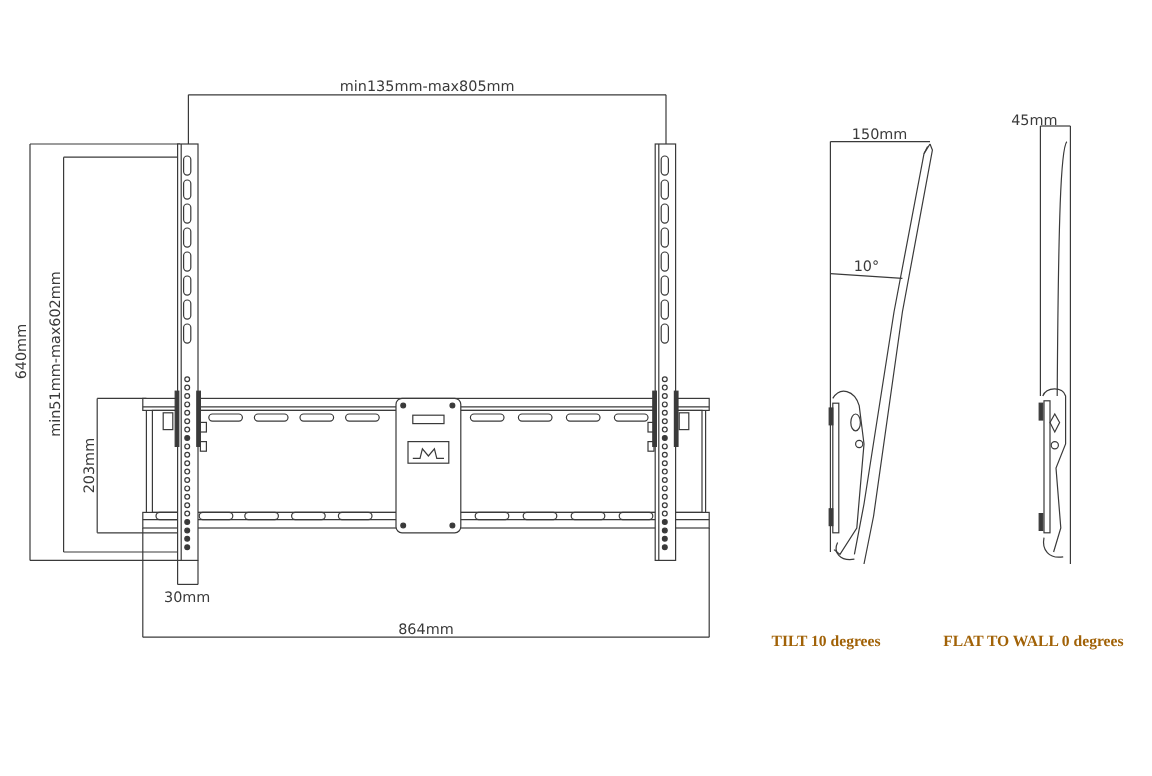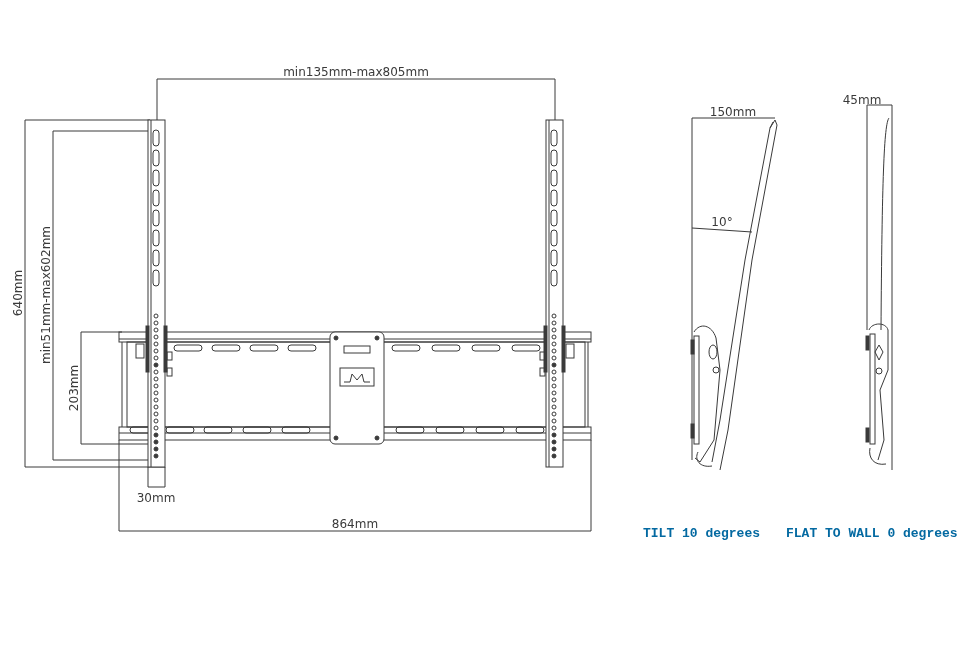--- a/index.html
+++ b/index.html
@@ -1,19 +1,19 @@
 <!DOCTYPE html>
 <html><head>
   <meta charset="utf-8">
   <style>
     html, body { margin: 0; padding: 0; background: #ffffff; }
     body { width: 960px; height: 647px; position: relative; overflow: hidden; font-family: "DejaVu Sans", sans-serif; }
     #stage { position: absolute; left: 0; top: 0; width: 960px; height: 647px; }
     .dim-label { font-family: "DejaVu Sans", sans-serif; font-size: 12px; fill: #3a3a3a; }
-    .caption { position: absolute; font-family: Liberation Mono, monospace; font-size: 13px; font-weight: bold; color: #0369a1; white-space: nowrap; }
+    .caption { position: absolute; font-family: Liberation Serif, serif; font-size: 13px; font-weight: bold; color: #a16207; white-space: nowrap; }
     #cap-tilt { left: 643px; top: 526px; }
     #cap-flat { left: 786px; top: 526px; }
   </style>
 </head>
 <body>
 
 <svg id="stage" viewBox="0 0 960 647" xmlns="http://www.w3.org/2000/svg">
   <g stroke="#3a3a3a" fill="none" stroke-width="1">
 
     <g>

